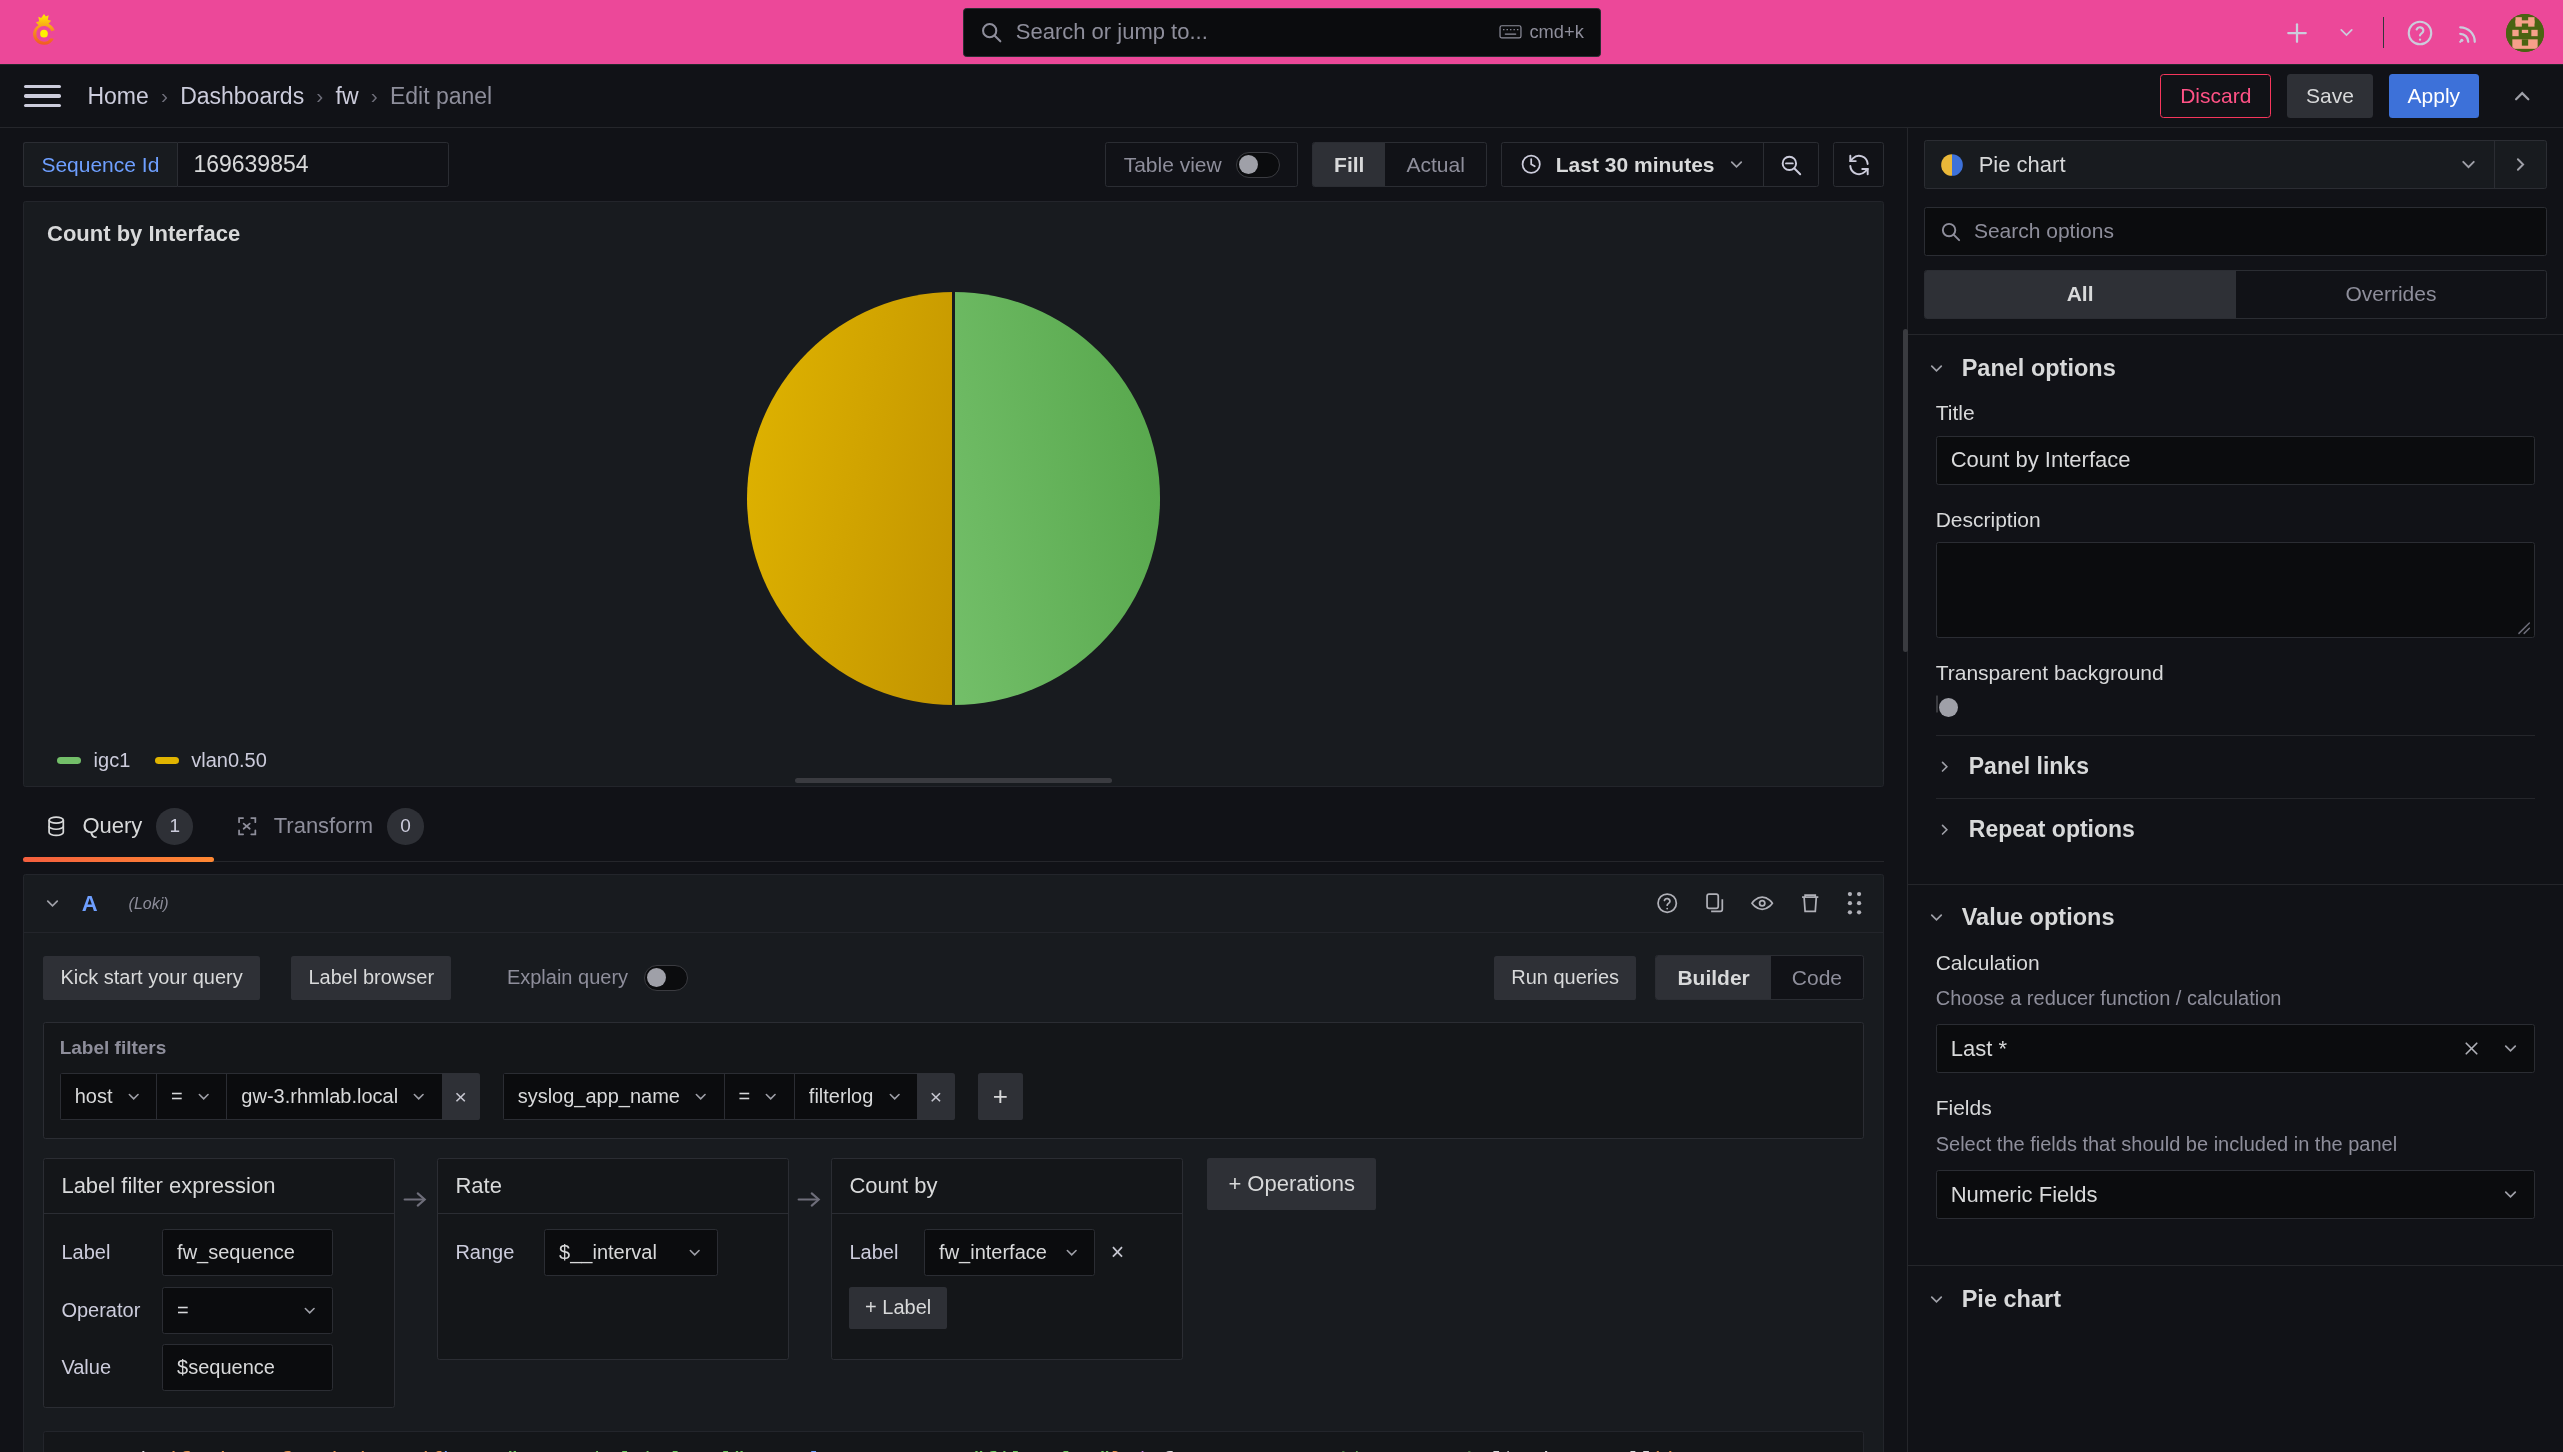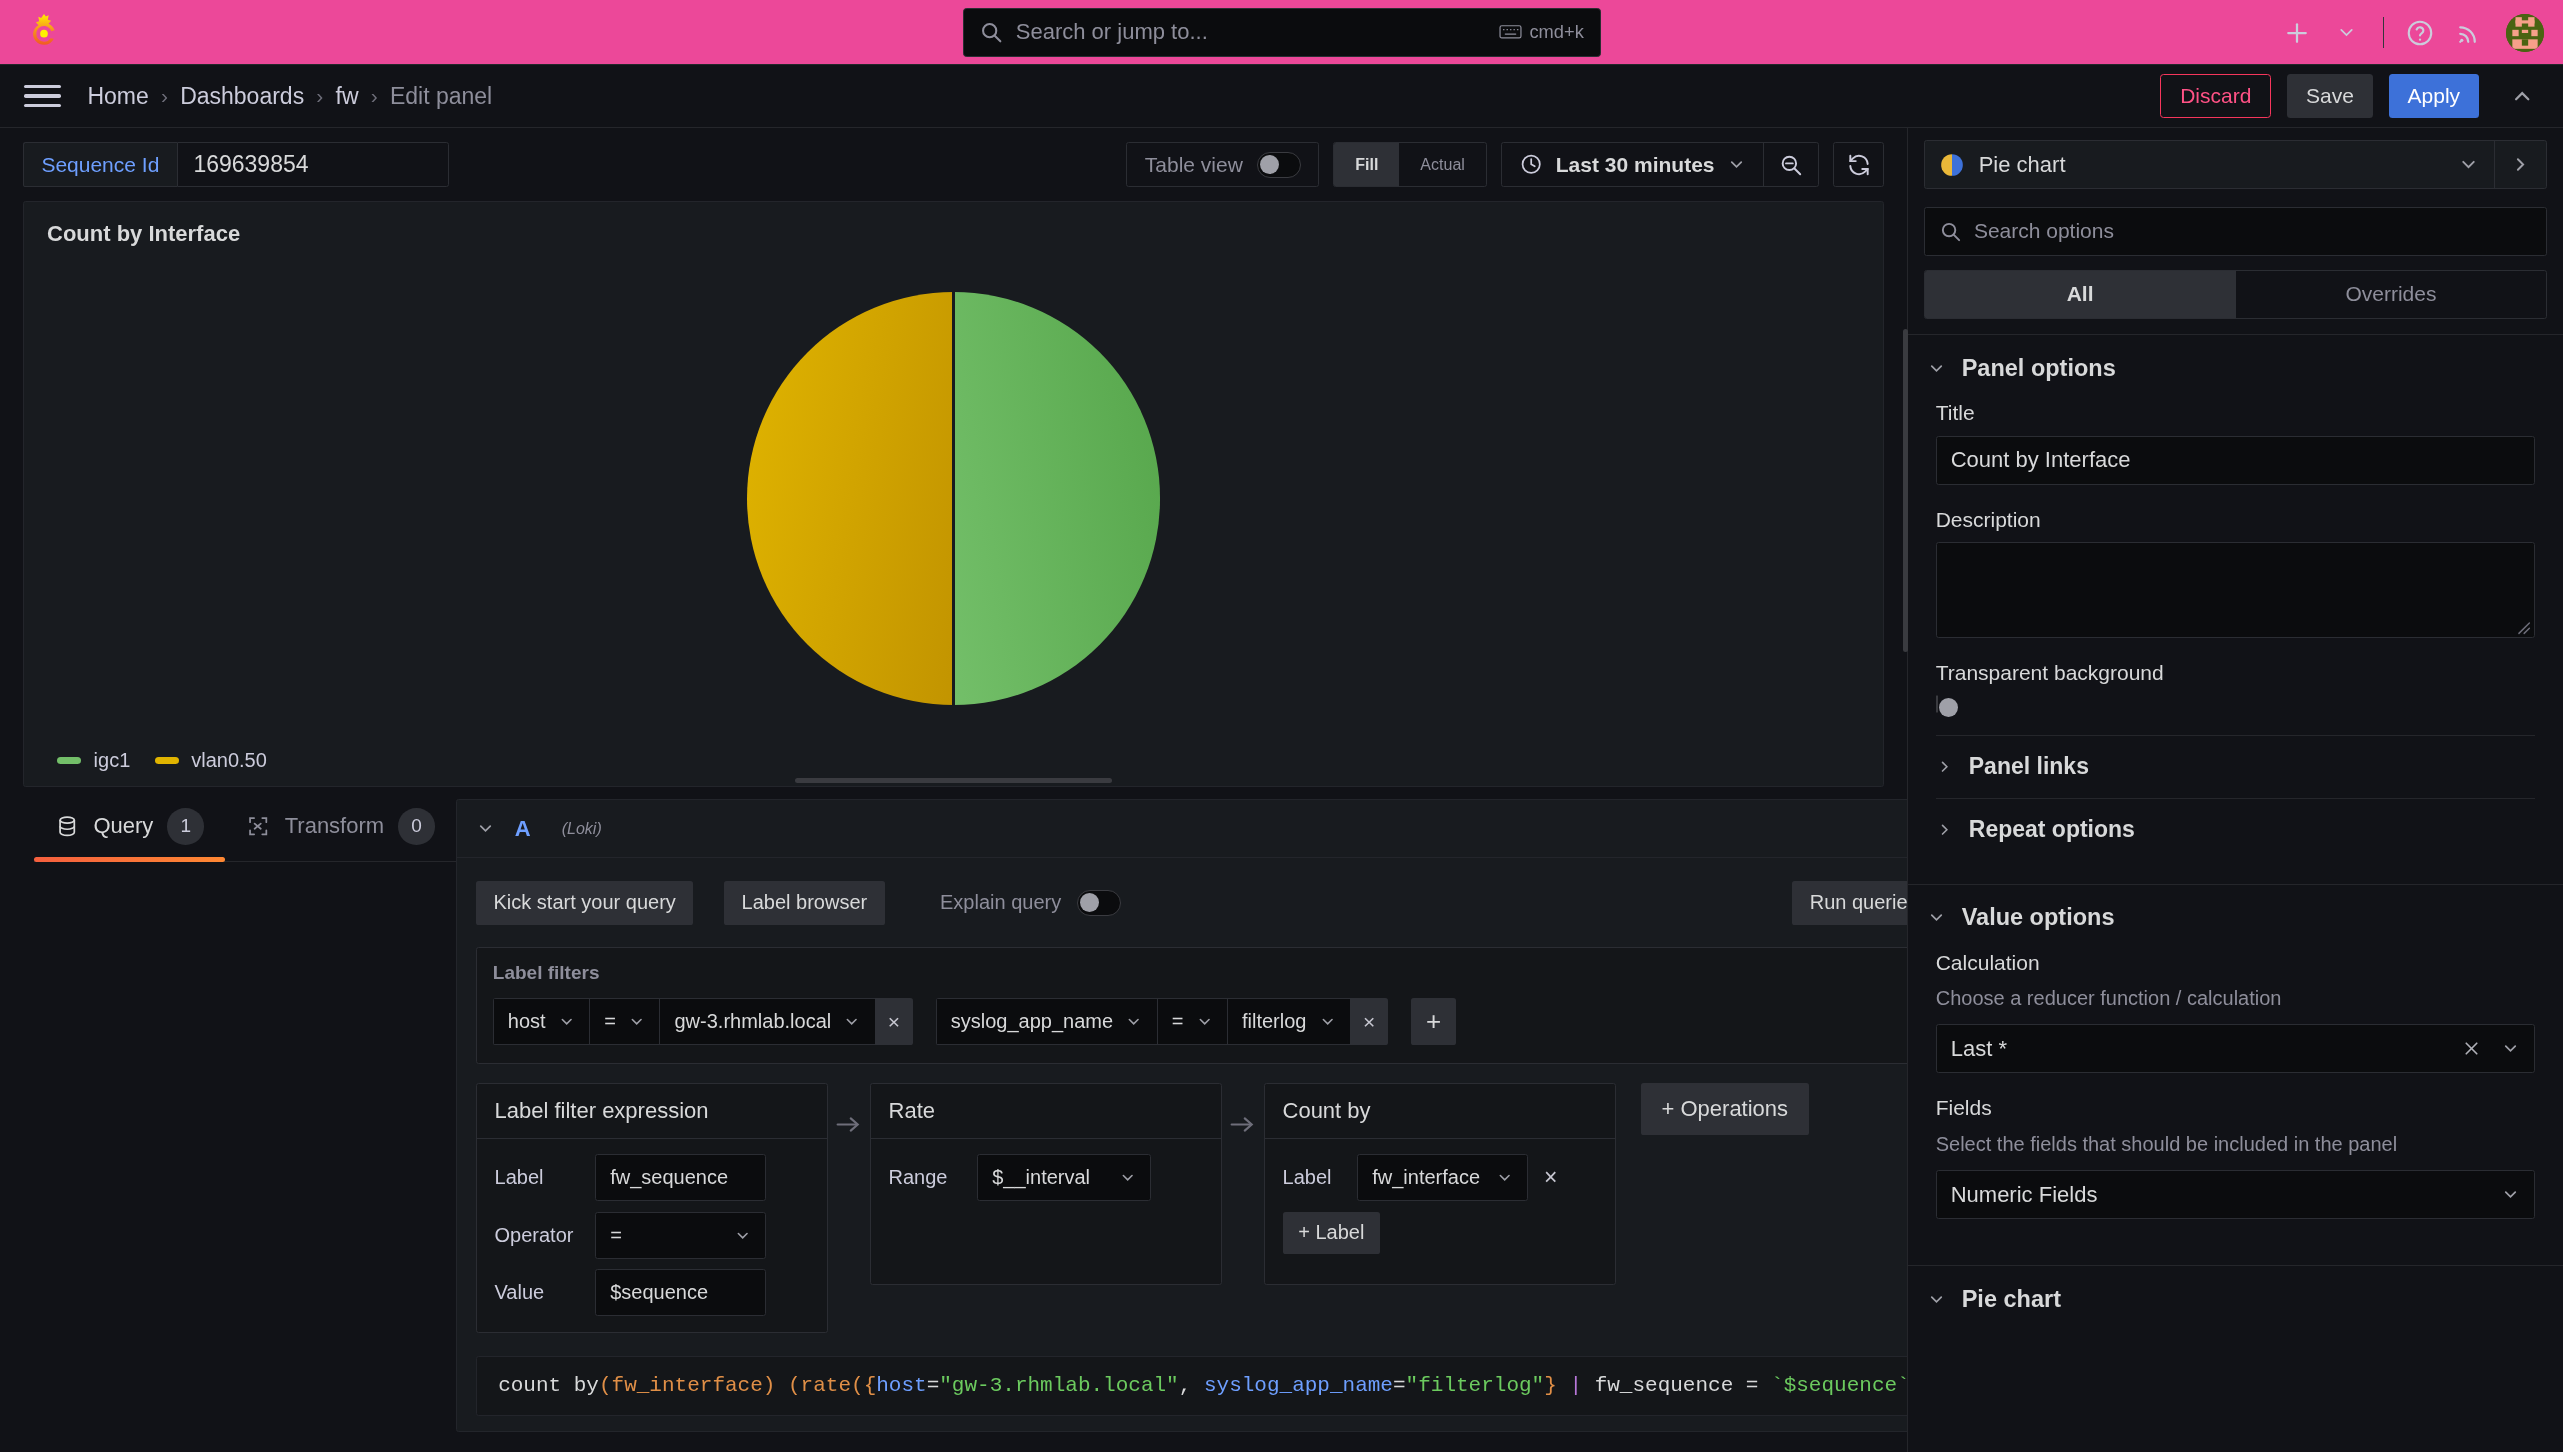--- a/index.html
+++ b/index.html
@@ -108,21 +108,21 @@
   .tableview-box .lbl { font-size: 21px; color: #8e8e9b; }
   .switch {
     width: 44px; height: 26px; border-radius: 13px;
     background: #0b0c0e; border: 0.9px solid #3a3b40; position: relative;
   }
   .switch::after {
     content: ""; position: absolute; left: 2.6px; top: 2.6px;
     width: 19px; height: 19px; border-radius: 50%; background: #9fa0a8;
   }
   .segbox { height: 45px; display: flex; border: 0.9px solid #2b2d33; border-radius: 2.6px; overflow: hidden; background: #111217;}
-  .seg { padding: 0 21px; display: flex; align-items: center; font-size: 16px; color: #8e8e9b; }
+  .seg { padding: 0 21px; display: flex; align-items: center; font-size: 21px; color: #8e8e9b; }
   .seg.active { background: #2e3036; color: #d8d9da; font-weight: bold; }
   .timebox { height: 45px; display: flex; align-items: center; border: 0.9px solid #2b2d33; border-radius: 2.6px; background: #111217;}
   .tb-main { display: flex; align-items: center; gap: 12.2px; padding: 0 17.4px; height: 100%; }
   .tb-main .txt { font-size: 21px; color: #d8d9da; font-weight: bold; }
   .tb-div { width: 0.9px; height: 100%; background: #2b2d33; }
   .tb-icon { width: 54px; height: 100%; display: flex; align-items: center; justify-content: center; }
   .refreshbox {
     height: 45px; width: 51px; border: 0.9px solid #2b2d33; border-radius: 2.6px;
     display: flex; align-items: center; justify-content: center; background: #111217;
   }
@@ -146,21 +146,21 @@
       background: linear-gradient(260deg, #56a64b 0%, #73bf69 100%); }
   .pie .splitline { position: absolute; left: 50%; top: 0; width: 3.5px; height: 100%; margin-left: -1.7px; background: #181b1f; }
   .viz-legend { display: flex; align-items: center; gap: 24.4px; padding: 0 23px 14px 33px; }
   .leg-item { display: flex; align-items: center; gap: 12.2px; }
   .leg-swatch { width: 24.4px; height: 7.8px; border-radius: 4.4px; }
   .leg-text { font-size: 20px; color: #ccccdc; }
   .viz-hscroll { position: absolute; left: 0; right: 0; bottom: 2.6px; display: flex; justify-content: center; }
   .viz-hscroll i { display:block; width: 317px; height: 5.2px; background: #3a3b40; border-radius: 2.6px; }
 
   
-  .querysec { flex: 1; display: flex; min-height: 0; padding: 0 34px; }
+  .querysec { flex: 1; display: flex; flex-direction: column; min-height: 0; padding: 0 23px; }
   .qtabs { display: flex; align-items: flex-end; gap: 0; height: 75px; border-bottom: 0.9px solid #25262b; }
   .qtab {
     display: flex; align-items: center; gap: 14px; padding: 0 21px; height: 70px;
     position: relative;
   }
   .qtab .t { font-size: 22px; color: #8e8e9b; }
   .qtab.active .t { color: #d8d9da; }
   .qtab .badge {
     min-width: 37px; height: 37px; padding: 0 10.5px; border-radius: 18.3px;
     background: #2e3036; color: #ccccdc; font-size: 19px;

